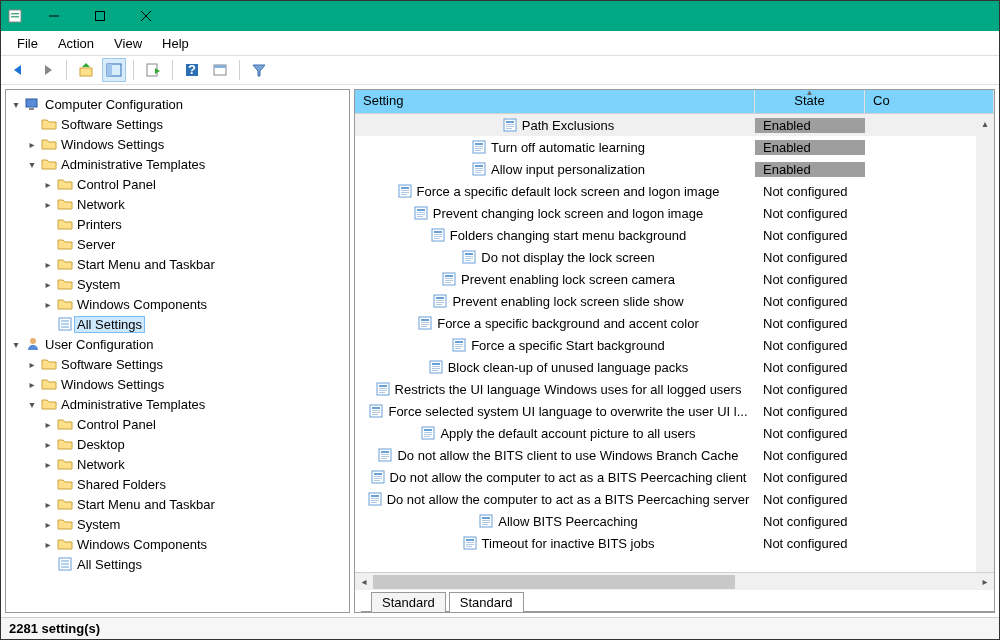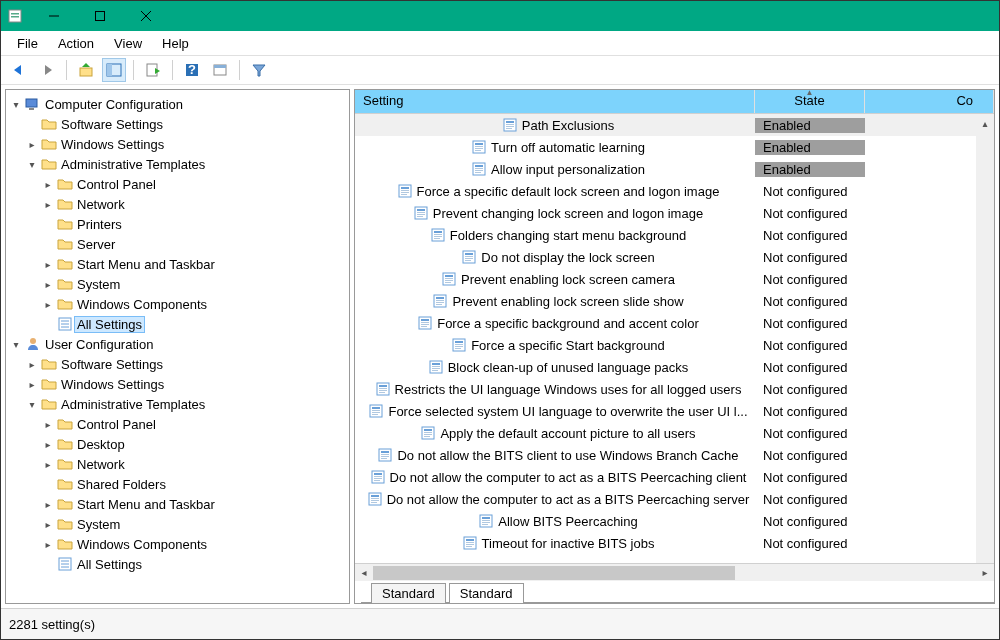--- a/index.html
+++ b/index.html
@@ -38,21 +38,21 @@
 .tree .lbl { padding: 0 3px; }
 .tree .sel .lbl { background: #cde8ff; border: 1px solid #7abdf7; padding: 0 2px; }
 .ind { display:inline-block; }
 
 
 .listhead { height: 24px; border-bottom: 1px solid #d0d0d0; display: flex; background: #7dd3fc; flex-shrink:0;}
 .listhead .col { border-right: 1px solid #e0e0e0; padding: 3px 8px; position: relative; }
 .listhead .sorter { position:absolute; top:-2px; left:50%; transform:translateX(-50%); font-size:8px; color:#666;}
 .colset { flex: 0 0 400px; }
 .colstate { flex: 0 0 110px; text-align: center; }
-.colco { flex: 1; text-align: right; padding-right: 20px !important;}
+.colco { flex: 1; text-align: left; padding-right: 20px !important;}
 
 .listbody { flex: 1; overflow: hidden; position: relative; }
 .listrows { position:absolute; inset:0; overflow:hidden; }
 .lrow { height: 22px; display: flex; align-items: center; }
 .lrow .c1 { flex: 0 0 400px; padding-left: 6px; display:flex; align-items:center; gap:4px; white-space:nowrap; overflow:hidden; text-overflow:ellipsis;justify-content:center;}
 .lrow .c2 { flex: 0 0 110px; padding-left: 8px; }
 .lrow.enabled .c2 { background: #9e9e9e; color:#000;}
 .lrow.sel { background: #f0f0f0; }
 .lrow .pic { width:16px; height:16px; display:inline-flex; align-items:center; justify-content:center; flex-shrink:0;}
 
@@ -67,21 +67,21 @@
 .vscroll .arr { height:18px; width:18px; display:flex;align-items:center;justify-content:center; font-size:10px;color:#555;}
 
 
 .tabs { height: 22px; display:flex; align-items:flex-end; padding-left:6px; flex-shrink:0; border-top:0;}
 .tabs .tabdummy { border-bottom:1px solid #999; flex:1; height:22px;}
 .tabs .tab { border:1px solid #999; border-top-left-radius:0; border-top-right-radius:0; border-bottom:0; padding:2px 10px; margin-right:-1px; background:#fff; position:relative; top:0px;}
 .tabs .tab.inactive { background:#f4f4f4; }
 .tabslash { width:10px; height:22px; border-bottom:1px solid #999;}
 
 
-.status { height: 31px; border-top: 1px solid #d0d0d0; display:flex; align-items:center; padding: 0 8px; background:#f6f6f6;}
+.status { height: 22px; border-top: 1px solid #d0d0d0; display:flex; align-items:center; padding: 0 8px; background:#f6f6f6;font-weight:bold;}
 
 svg { display:block; }
 </style>
 </head>
 <body>
 
 <div class="window">
 
   <div class="titlebar">
     <span class="appicon">

